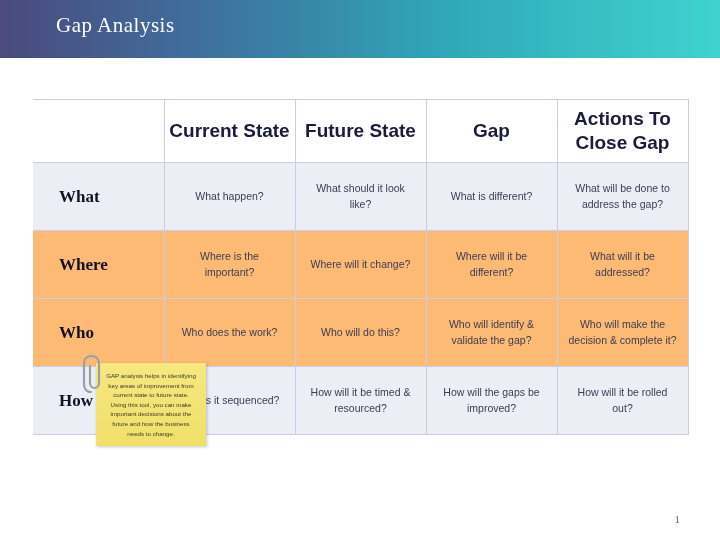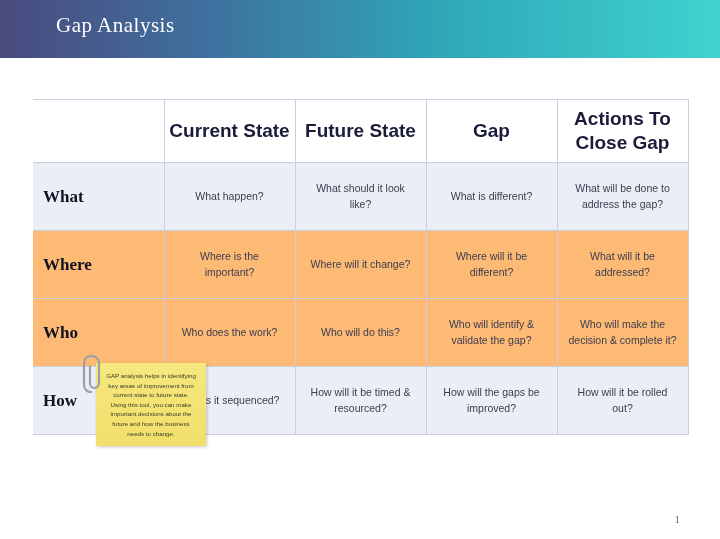--- a/index.html
+++ b/index.html
@@ -74,21 +74,21 @@
   thead th.corner {
     border-left: none;
     border-right-color: #c9cfe0;
     background: #ffffff;
   }
   tbody td.rowlabel {
     font-family: "Liberation Serif", serif;
     font-size: 17px;
     font-weight: bold;
     color: #111124;
-    padding-left: 10px;
+    padding-left: 26px;
     text-align: left;
     border-left: none;
   }
   tbody td.cell {
     font-size: 10.5px;
     color: #3c3c52;
     text-align: center;
     line-height: 1.45;
     padding: 6px 10px;
   }

